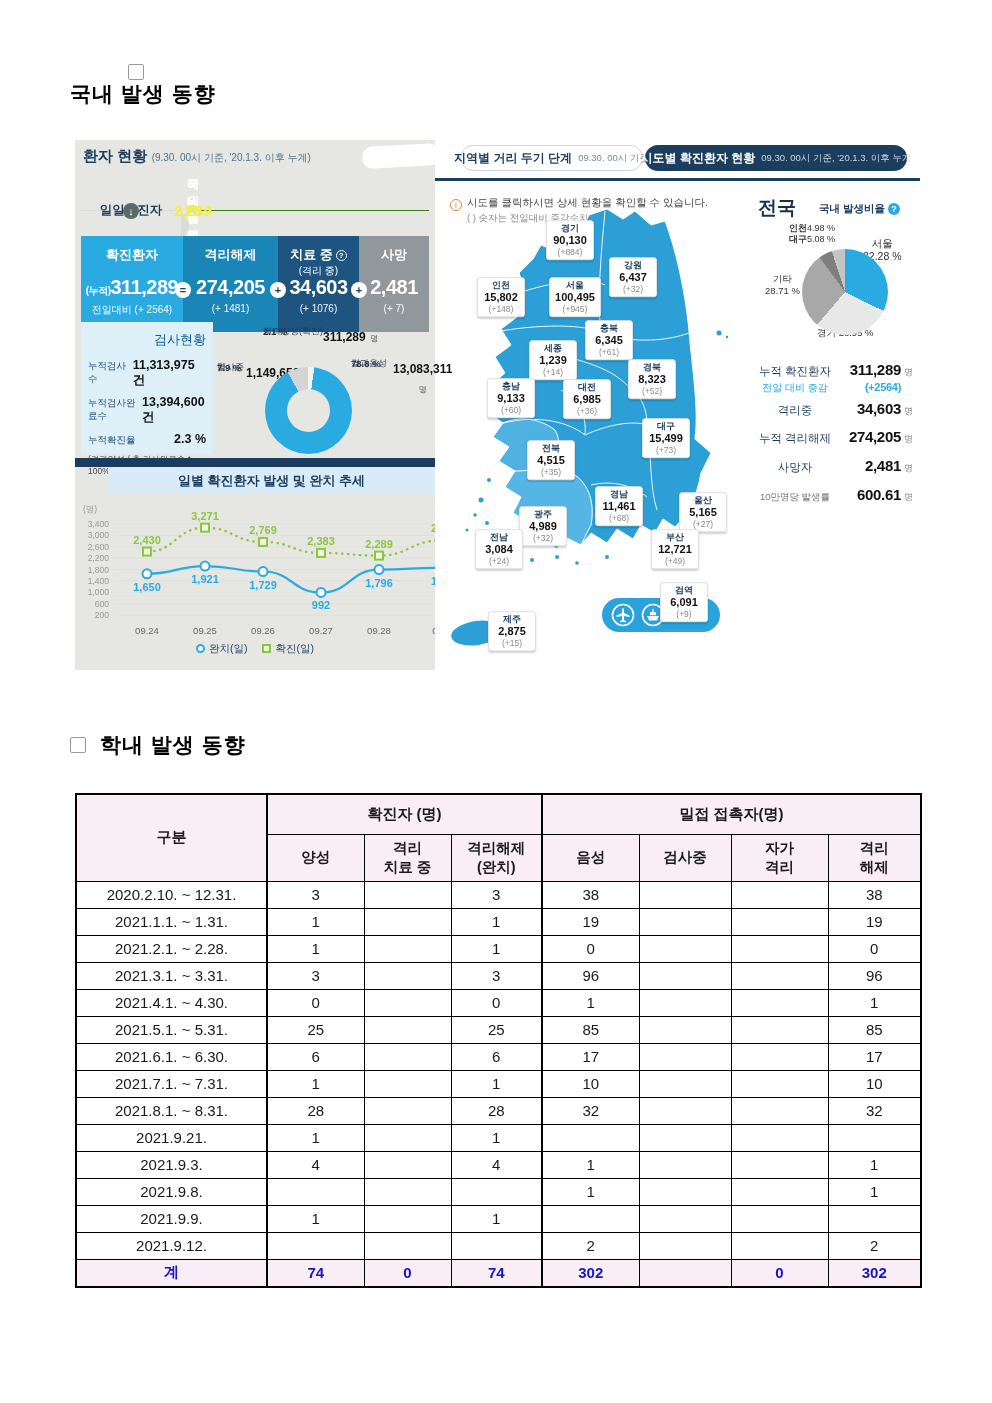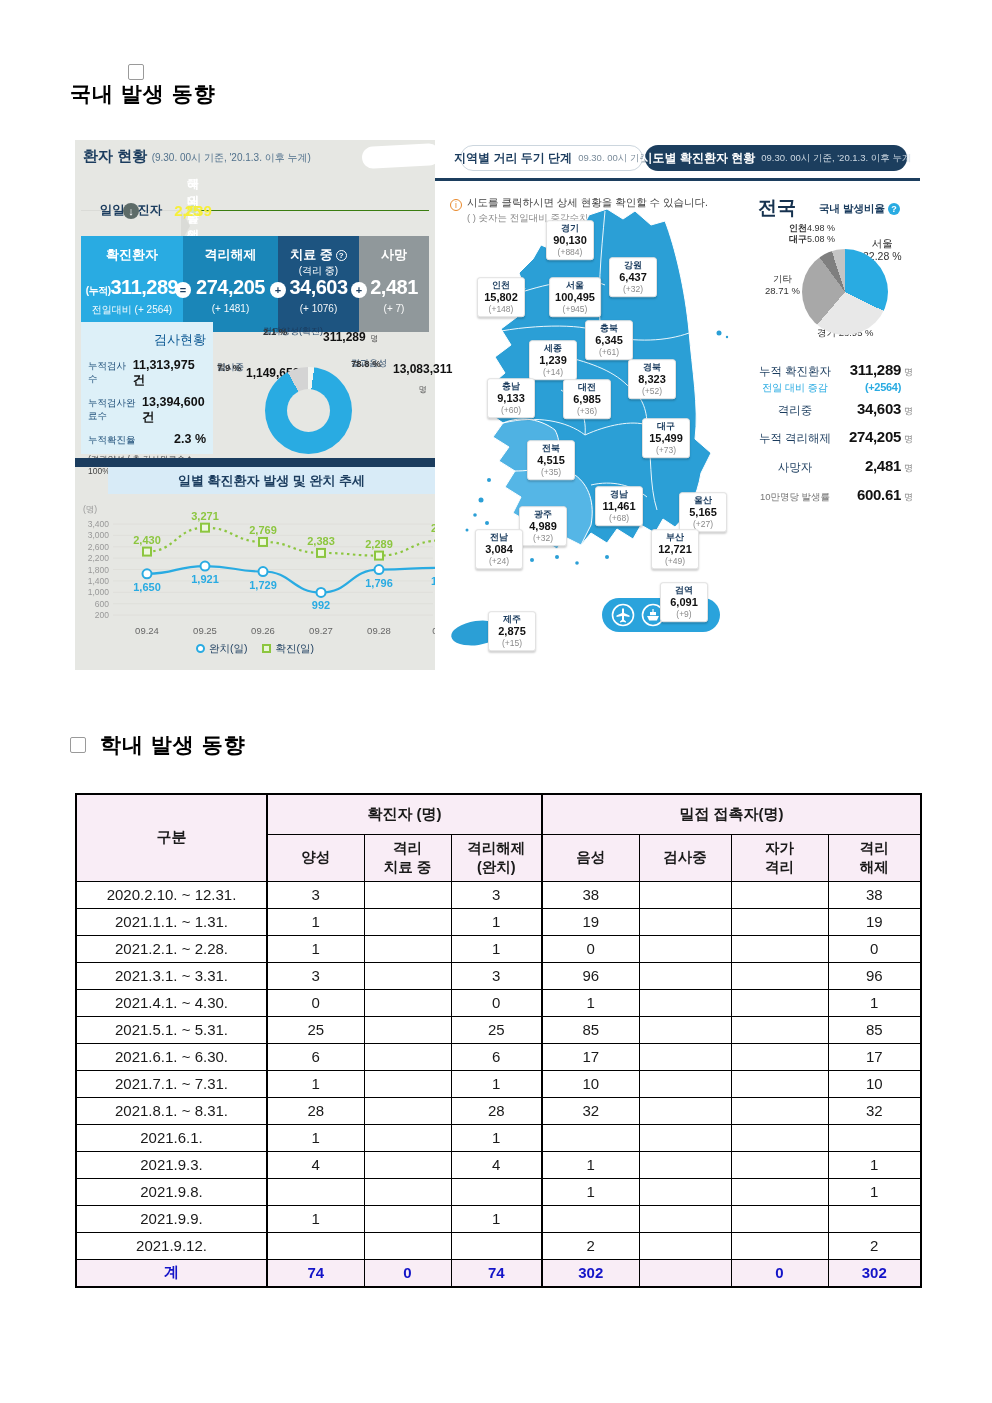--- a/index.html
+++ b/index.html
@@ -642,21 +642,21 @@
           <td>2021.8.1.  ~  8.31.</td>
           <td class="sep-l">28</td>
           <td></td>
           <td>28</td>
           <td class="sep-l">32</td>
           <td></td>
           <td></td>
           <td>32</td>
         </tr>
         <tr>
-          <td>2021.6.1.</td>
+          <td>2021.9.21.</td>
           <td class="sep-l">1</td>
           <td></td>
           <td>1</td>
           <td class="sep-l"></td>
           <td></td>
           <td></td>
           <td></td>
         </tr>
         <tr>
           <td>2021.9.3.</td>

